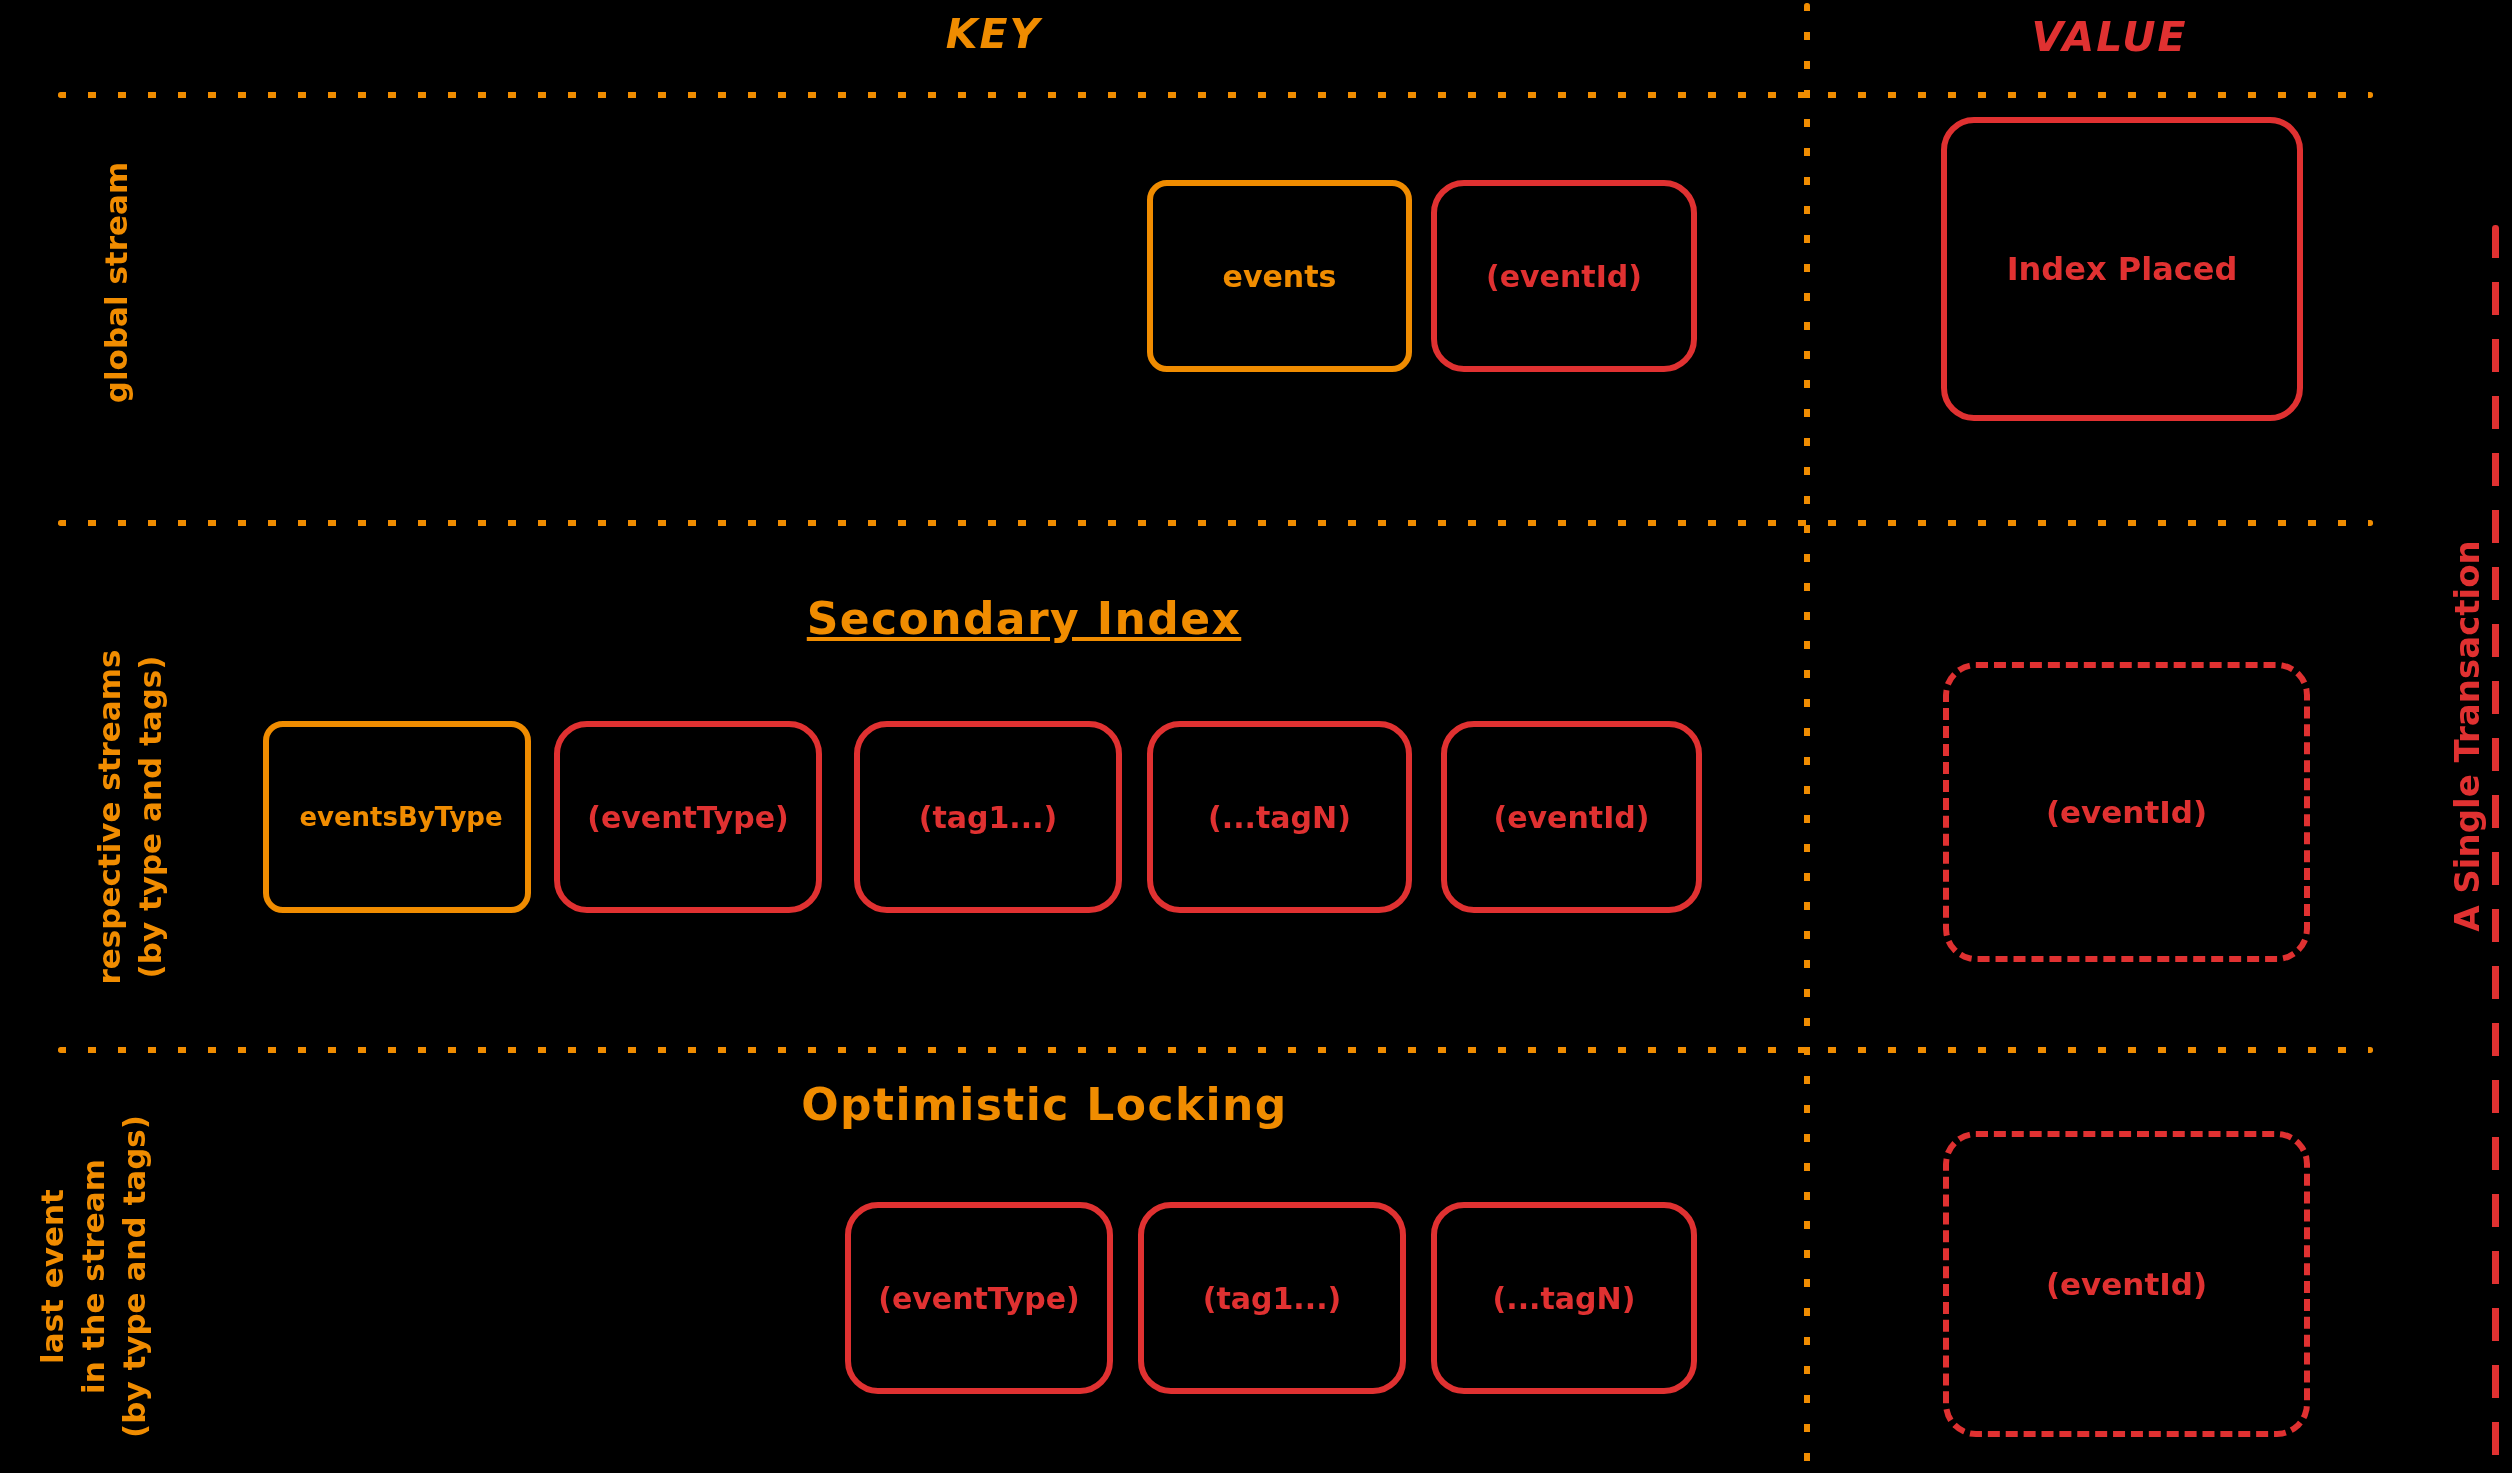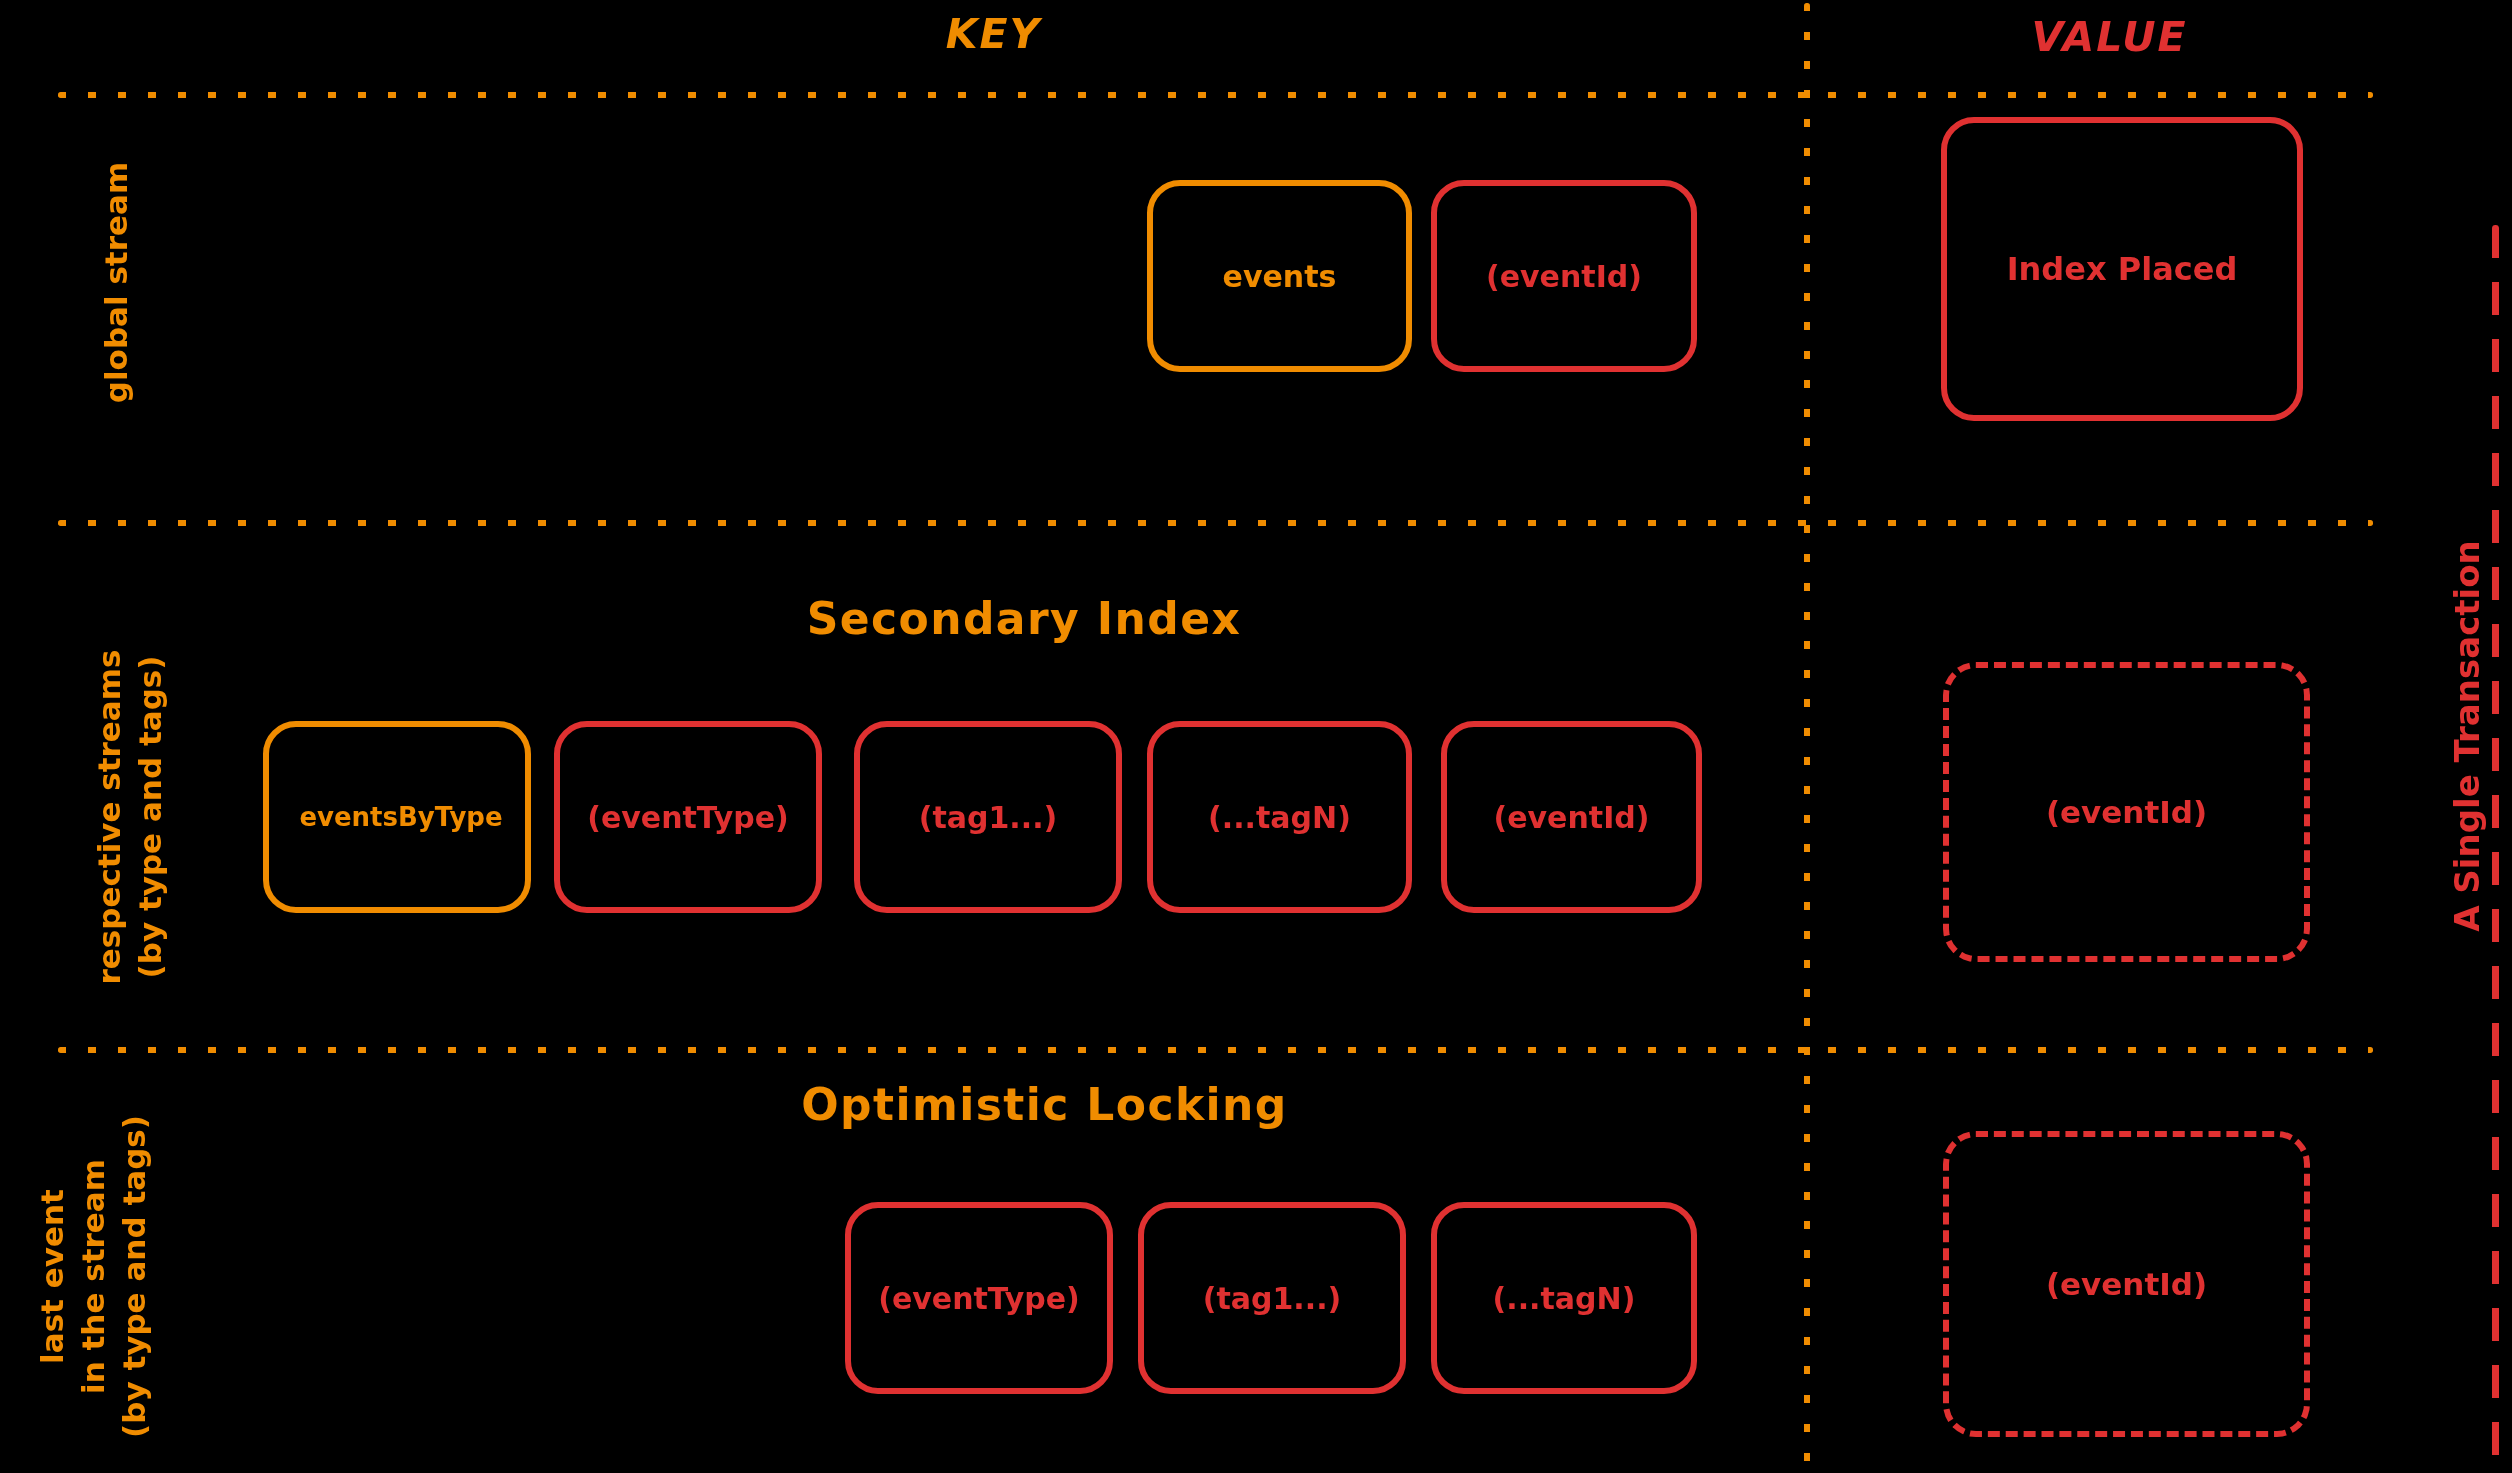--- a/index.html
+++ b/index.html
@@ -54,32 +54,32 @@
   .rot-respective{left:-68px;top:776px;width:396px;height:82px;font-size:31px;line-height:41px;}
   .rot-lastevent{left:-84px;top:1215px;width:355px;height:123px;font-size:31px;line-height:41px;}
   .rot-transaction{left:2241px;top:714px;width:451px;height:44px;font-size:34px;line-height:44px;color:var(--red);}
 
   
   .section-title{
     position:absolute;text-align:center;
     font-size:44px;font-weight:700;color:var(--orange);
     letter-spacing:1.4px;
   }
-  .title-secondary{left:751px;top:593px;width:546px;}
+  .title-secondary{left:751px;top:593px;width:546px;text-decoration:underline;}
   .title-optimistic{left:751px;top:1079px;width:587px;}
 
   
   .box{
     position:absolute;box-sizing:border-box;
     border:6.1px solid;border-radius:33px;
     display:flex;align-items:center;justify-content:center;
     font-size:30px;font-weight:600;
     text-align:center;
   }
-  .box.orange{border-color:var(--orange);color:var(--orange);}
+  .box.orange{border-color:var(--orange);color:var(--orange);border-radius:20px;}
   .box.red{border-color:var(--red);color:var(--red);}
   .box.dashed{border-style:dashed;}
   .box.small-text{font-size:26px;padding-left:8px;}
 
   
   .b-events{left:1147px;top:180px;width:265px;height:192px;}
   .b-eventid1{left:1431px;top:180px;width:266px;height:192px;}
   .b-orderplaced{left:1941px;top:117px;width:362px;height:304px;font-size:32px;}
 
   

